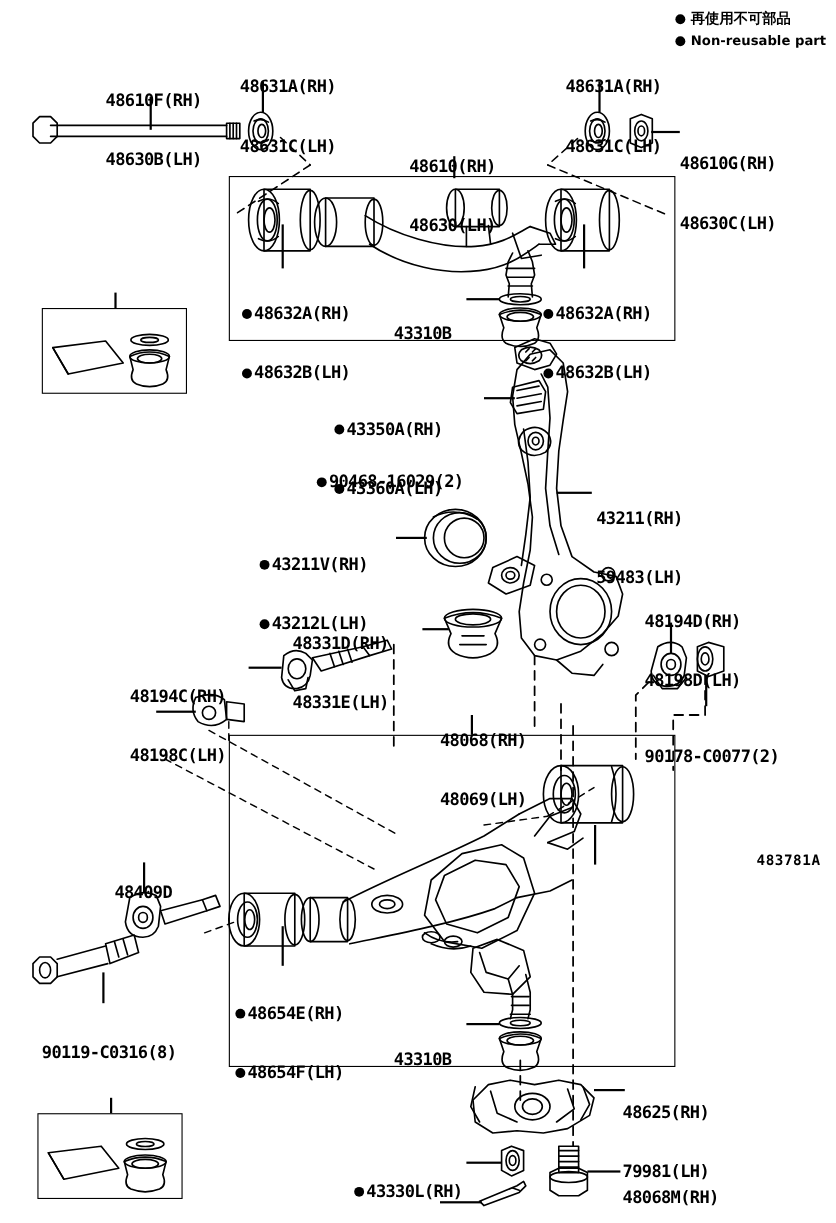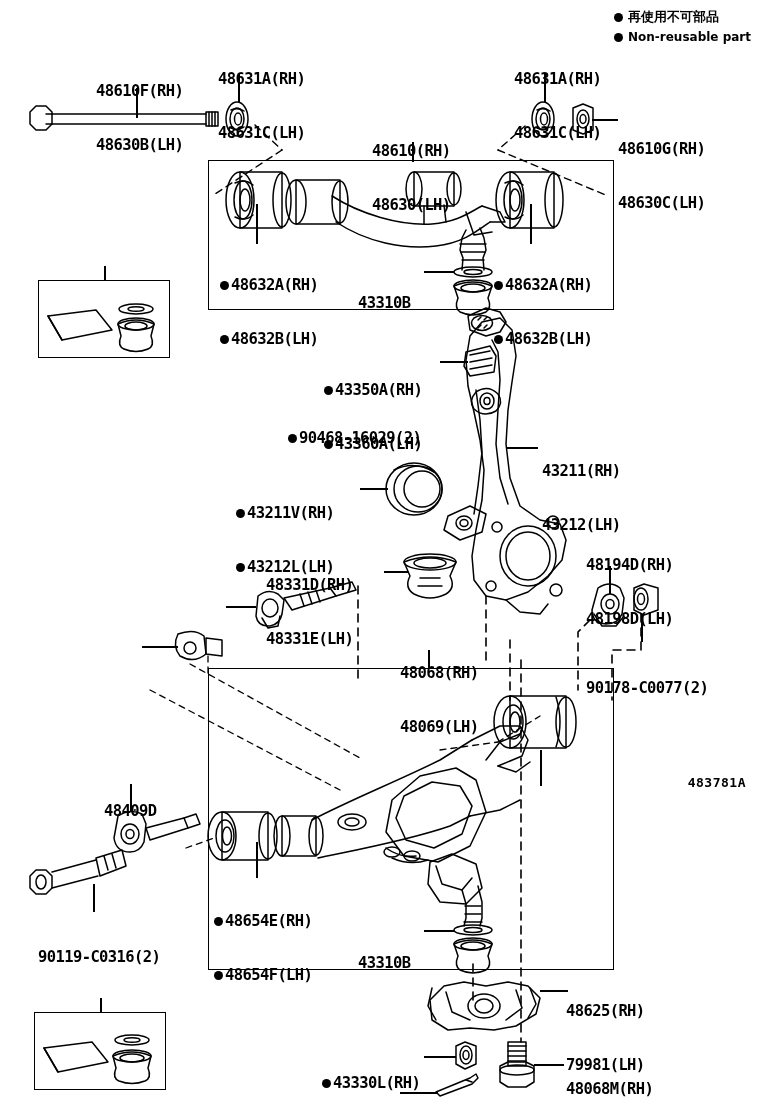--- a/index.html
+++ b/index.html
@@ -419,44 +419,48 @@
   <div class="lbl" style="left:494px;top:240px;">
     <div><span class="dot"></span><span>48632A(RH)</span></div>
     <div><span class="dot"></span><span>48632B(LH)</span></div>
   </div>
 
   <div class="lbl" style="left:358px;top:258px;">
     <div>43310B</div>
   </div>
 
 
-  <div class="lbl" style="left:324px;top:345px;text-align:right;">
+  <div class="lbl" style="left:304px;top:345px;text-align:right;">
     <div><span class="dot"></span><span>43350A(RH)</span></div>
     <div><span class="dot"></span><span>43360A(LH)</span></div>
   </div>
 
   <div class="lbl" style="left:288px;top:393px;">
     <div><span class="dot"></span><span>90468-16029(2)</span></div>
   </div>
 
   <div class="lbl" style="left:542px;top:426px;">
     <div>43211(RH)</div>
-    <div>43212(LH)</div>
+    <div>59483(LH)</div>
   </div>
 
   <div class="lbl" style="left:236px;top:468px;">
     <div><span class="dot"></span><span>43211V(RH)</span></div>
     <div><span class="dot"></span><span>43212L(LH)</span></div>
   </div>
 
   <div class="lbl" style="left:266px;top:540px;">
     <div>48331D(RH)</div>
     <div>48331E(LH)</div>
   </div>
 
+  <div class="lbl" style="left:118px;top:588px;">
+    <div>48194C(RH)</div>
+    <div>48198C(LH)</div>
+  </div>
 
 
   <div class="lbl" style="left:586px;top:520px;">
     <div>48194D(RH)</div>
     <div>48198D(LH)</div>
   </div>
 
   <div class="lbl" style="left:586px;top:643px;">
     <div>90178-C0077(2)</div>
   </div>
@@ -465,21 +469,21 @@
     <div>48068(RH)</div>
     <div>48069(LH)</div>
   </div>
 
 
   <div class="lbl" style="left:104px;top:766px;">
     <div>48409D</div>
   </div>
 
   <div class="lbl" style="left:38px;top:912px;">
-    <div>90119-C0316(2)</div>
+    <div>90119-C0316(8)</div>
   </div>
 
   <div class="lbl" style="left:214px;top:876px;">
     <div><span class="dot"></span><span>48654E(RH)</span></div>
     <div><span class="dot"></span><span>48654F(LH)</span></div>
   </div>
 
   <div class="lbl" style="left:358px;top:918px;">
     <div>43310B</div>
   </div>

